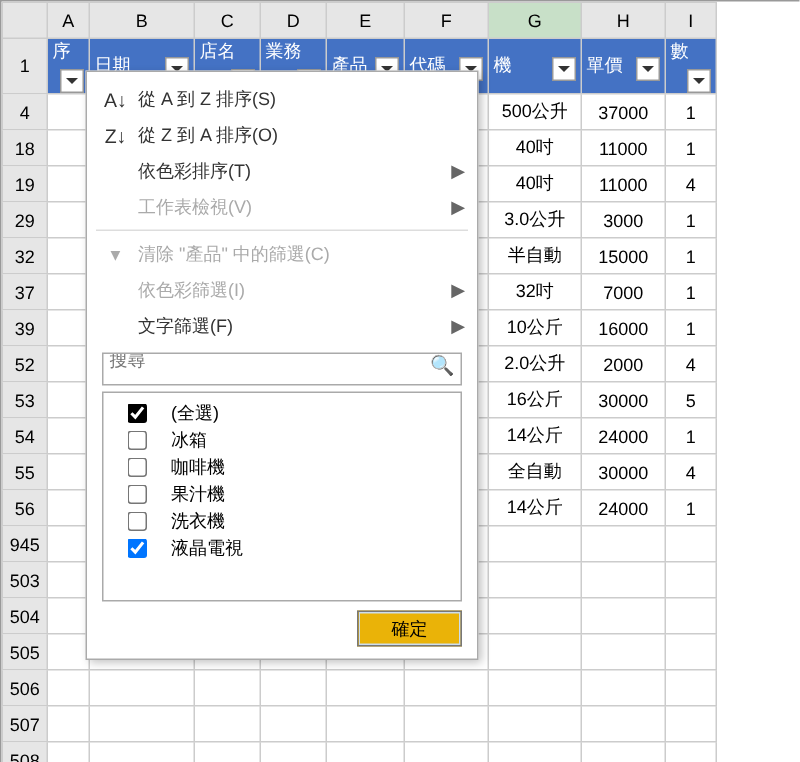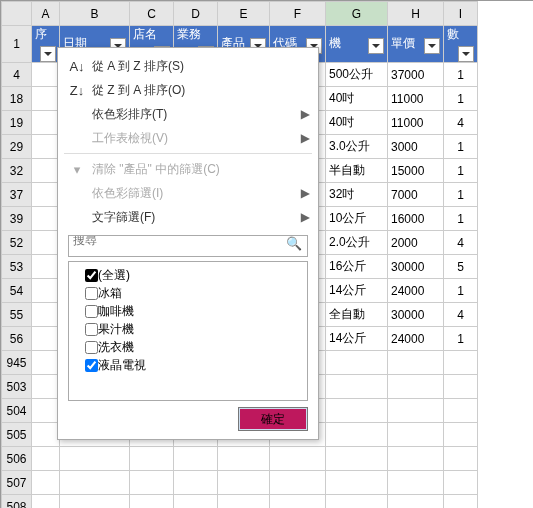--- a/index.html
+++ b/index.html
@@ -7,37 +7,37 @@
 table{border-collapse:collapse;table-layout:fixed}
 th,td{border:1px solid #ccc;box-sizing:border-box;height:24px;padding:0 3px;overflow:hidden;white-space:nowrap}
 .rowhdr{background:#e6e6e6;text-align:center;width:30px;font-weight:normal}
 .colhdr{background:#e6e6e6;text-align:center;font-weight:normal;height:22px}
 .colhdr.sel{background:#c8e0c8}
 .corner{background:#e6e6e6;width:30px}
 .hrow th,.hrow td{background:#4472c4;color:#fff;font-weight:normal;height:24px}
 .hrow .rowhdr{background:#e6e6e6;color:#000}
 .fbtn{display:inline-block;float:right;width:14px;height:14px;background:#fff;border:1px solid #999;position:relative;margin-top:3px;margin-left:1px}
 .fbtn::after{content:"";position:absolute;left:3px;top:5px;border-left:4px solid transparent;border-right:4px solid transparent;border-top:4px solid #333}
-td.num{text-align:left}
+td.num{text-align:center}
 td.ctr{text-align:center}
 
 .menu{position:absolute;left:56px;top:46px;width:260px;background:#fff;border:1px solid #aaa;box-shadow:2px 2px 6px rgba(0,0,0,.25);padding:6px 0 8px 0}
 .mi{display:flex;align-items:center;height:24px;padding:0 8px 0 10px;color:#333}
 .mi.dis{color:#aaa}
 .mi .ic{width:18px;display:inline-flex;justify-content:center;margin-right:6px;font-size:13px}
 .mi .arw{margin-left:auto;color:#666}
 .sep{height:1px;background:#ddd;margin:3px 6px}
 .srch{margin:4px 10px;position:relative}
 .srch input{width:100%;height:22px;box-sizing:border-box;border:1px solid #aaa;padding:2px 20px 14px 4px;font-size:12px}
 .srch .mag{position:absolute;right:5px;top:3px;color:#888;font-size:13px}
 .chkbox{margin:2px 10px 6px 10px;border:1px solid #aaa;height:130px;overflow:auto;padding:4px 2px}
-.chkitem{display:flex;align-items:center;height:18px;padding-left:14px;gap:0}
+.chkitem{display:flex;align-items:center;height:18px;padding-left:14px;gap:16px}
 .chkitem input{margin:0}
 .btns{display:flex;justify-content:flex-end;gap:8px;padding:0 10px}
-.btns button{width:70px;height:24px;border:1px solid #888;background:#be185d;font-size:12px;font-family:inherit}
+.btns button{width:70px;height:24px;border:1px solid #888;background:#eab308;font-size:12px;font-family:inherit}
 .btns button.primary{border:1px solid #777;box-shadow:0 0 0 1px #cde inset}
 
 .cA{width:28px}.cB{width:70px}.cC{width:44px}.cD{width:44px}.cE{width:52px}.cF{width:56px}.cG{width:62px}.cH{width:56px}.cI{width:34px}
 </style>
 </head>
 <body>
 
 <div class="sheet">
 <table>
 <colgroup>

